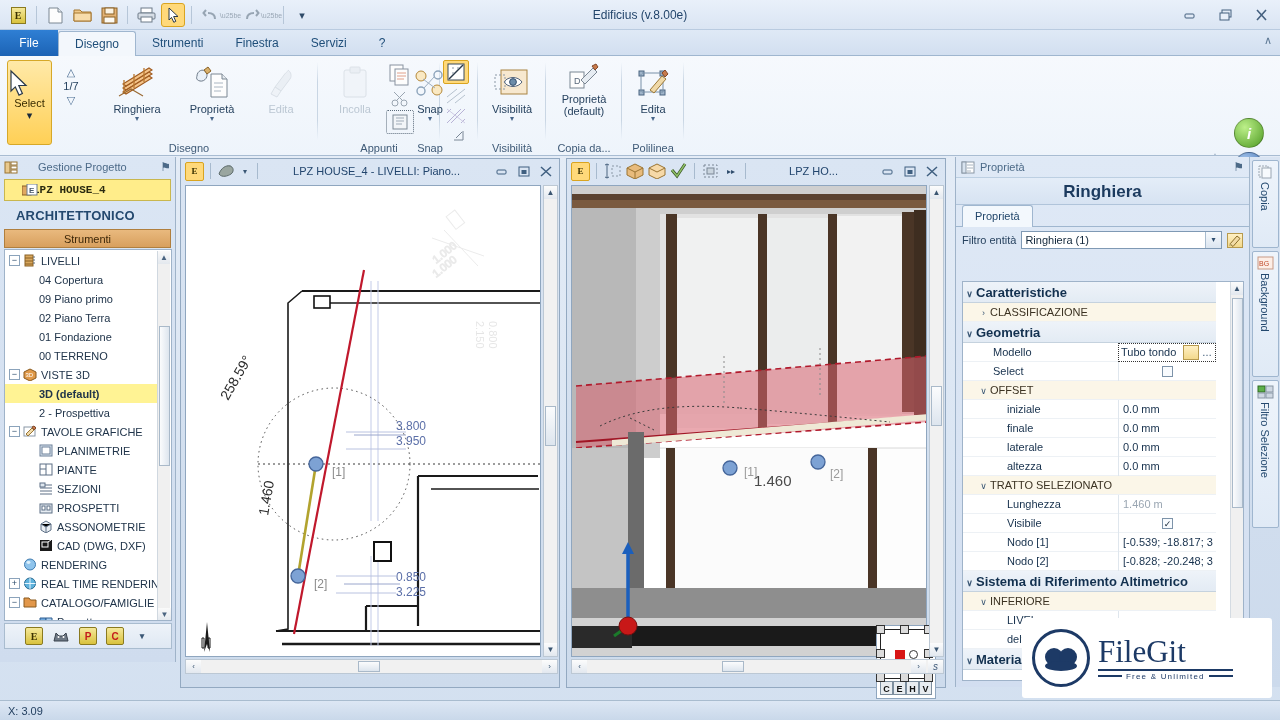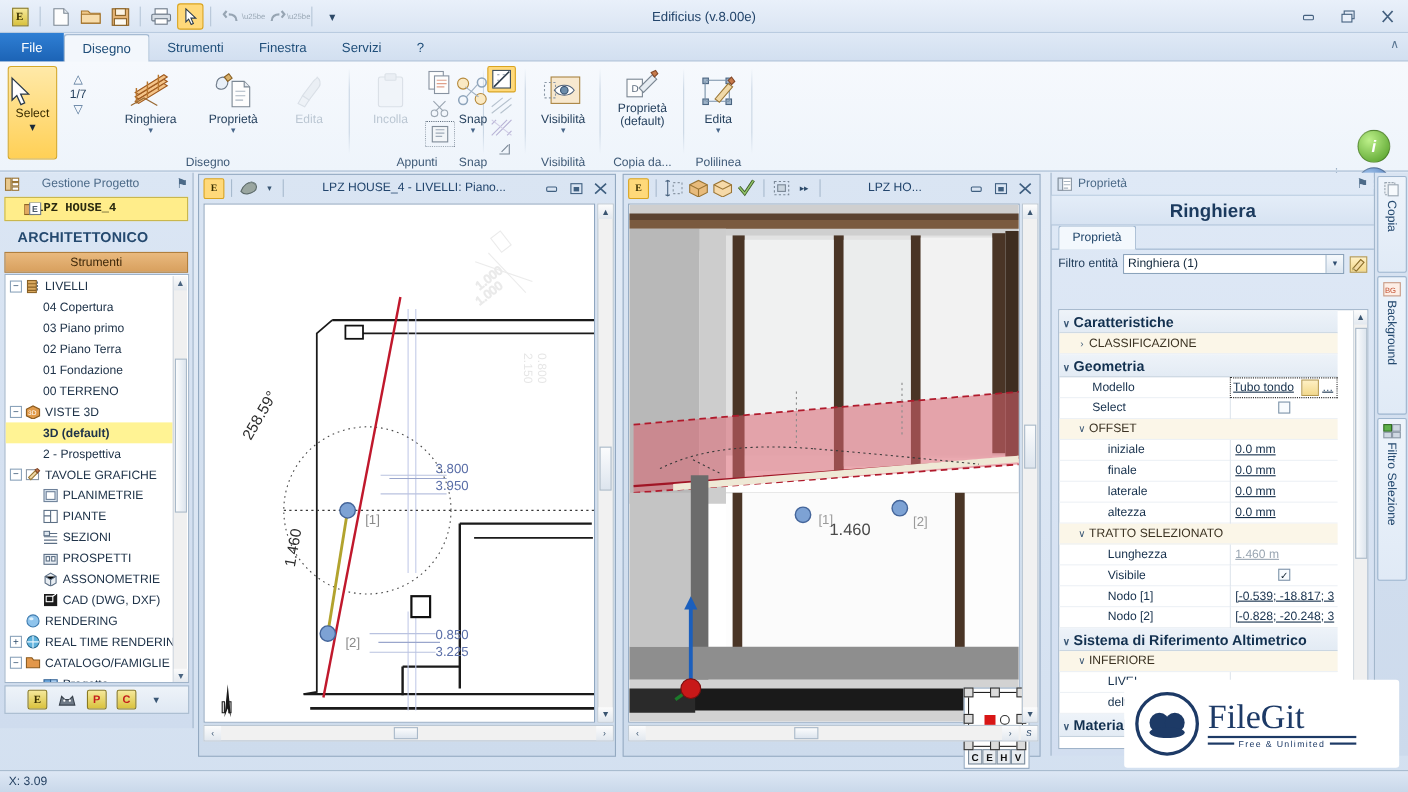--- a/index.html
+++ b/index.html
@@ -157,21 +157,21 @@
       padding-left:3px; font-family:"Liberation Sans", sans-serif; color:#11263a; }
   .filt-drop { width:16px; height:16px; background:linear-gradient(#f7fafd,#dbe5f0);
       border-left:1px solid #a8bccf; font-size:8px; text-align:center; line-height:16px;
       color:#2f4e70; cursor:pointer; }
   .grid { position:absolute; left:6px; top:124px; width:282px; height:400px;
       background:#fff; border:1px solid #9fb3c9; overflow:hidden; }
   .grow { display:flex; height:19px; align-items:center; font-size:11px;
       border-bottom:1px solid #edf1f5; }
   .grow .gk { width:155px; white-space:nowrap; overflow:hidden; color:#16304c; }
   .grow .gv { flex:1; border-left:1px solid #dfe6ed; padding-left:4px; white-space:nowrap;
-      overflow:hidden; color:#16304c; height:19px; line-height:19px;text-decoration:underline; }
+      overflow:hidden; color:#16304c; height:19px; line-height:19px; }
   .grow.sec1 { background:linear-gradient(#eef3f9,#e3ebf4); height:21px; font-weight:bold;
       font-size:13px; border-bottom:1px solid #c5d2de; }
   .grow.sec1 .gk { width:100%; font-weight:bold; color:#12304f; font-size:13px; }
   .grow.sec2 { background:#fbf6e8; }
   .grow.sec2 .gk { color:#3b3222; }
   .grow.ro .gv { color:#9aa6b2; }
   .grow.sel .gv { border:1px dotted #333; background:#fff; height:19px; line-height:17px; }
   .chev { display:inline-block; width:13px; text-align:center; color:#3a5775; font-size:9px;
       cursor:pointer; }
   .indent1 { padding-left:14px; }
@@ -539,21 +539,21 @@
             <span>LIVELLI</span>
           </div>
           <div class="trow">
             <span style="display:inline-block;width:20px;flex:none;"></span>
             <span style="display:inline-block;width:14px;flex:none;"></span>
             <span>04 Copertura</span>
           </div>
           <div class="trow">
             <span style="display:inline-block;width:20px;flex:none;"></span>
             <span style="display:inline-block;width:14px;flex:none;"></span>
-            <span>03 Piano primo</span>
+            <span>09 Piano primo</span>
           </div>
           <div class="trow">
             <span style="display:inline-block;width:20px;flex:none;"></span>
             <span style="display:inline-block;width:14px;flex:none;"></span>
             <span>02 Piano Terra</span>
           </div>
           <div class="trow">
             <span style="display:inline-block;width:20px;flex:none;"></span>
             <span style="display:inline-block;width:14px;flex:none;"></span>
             <span>01 Fondazione</span>

